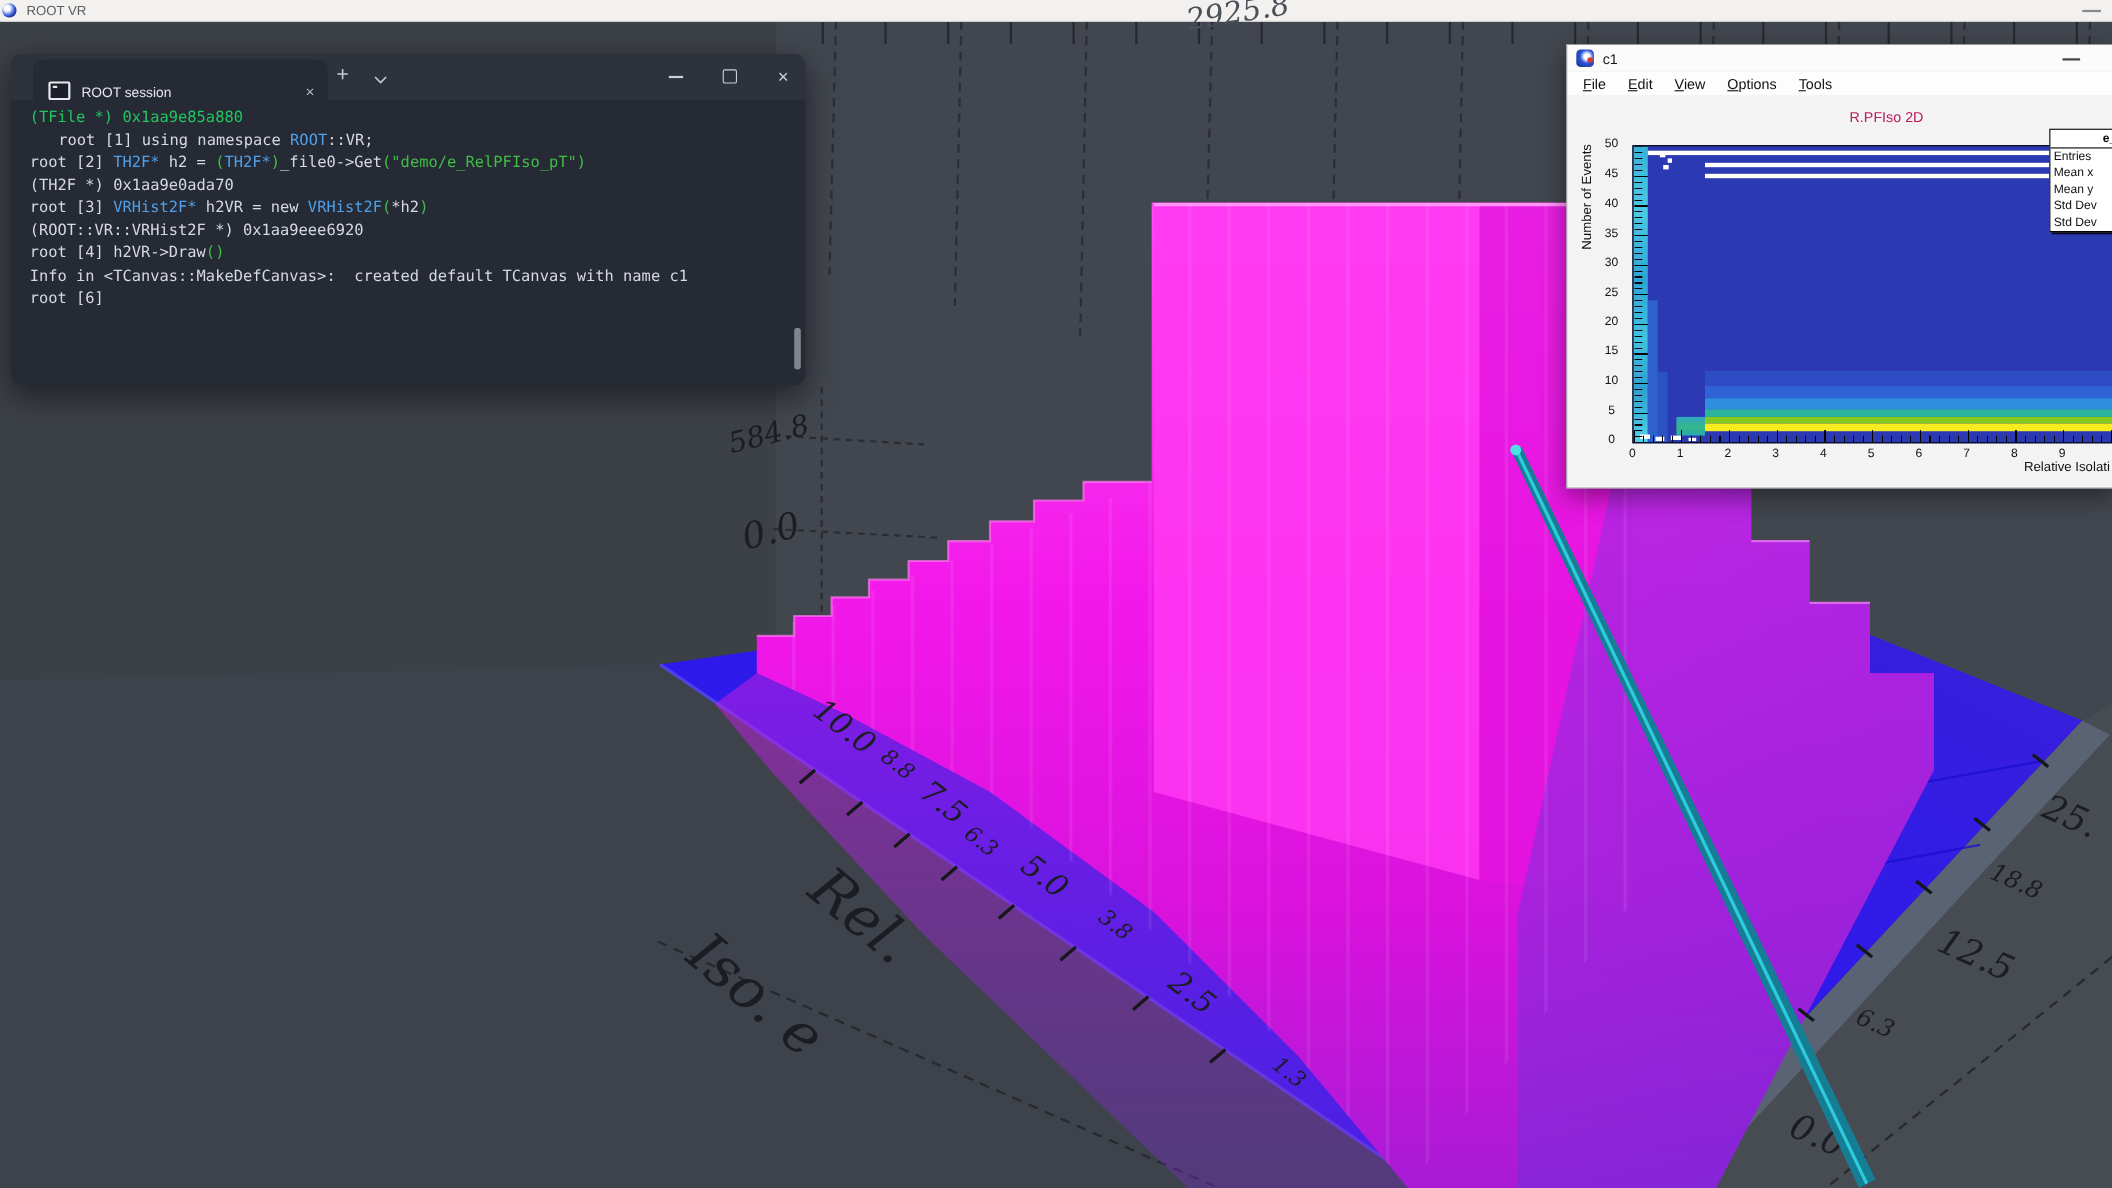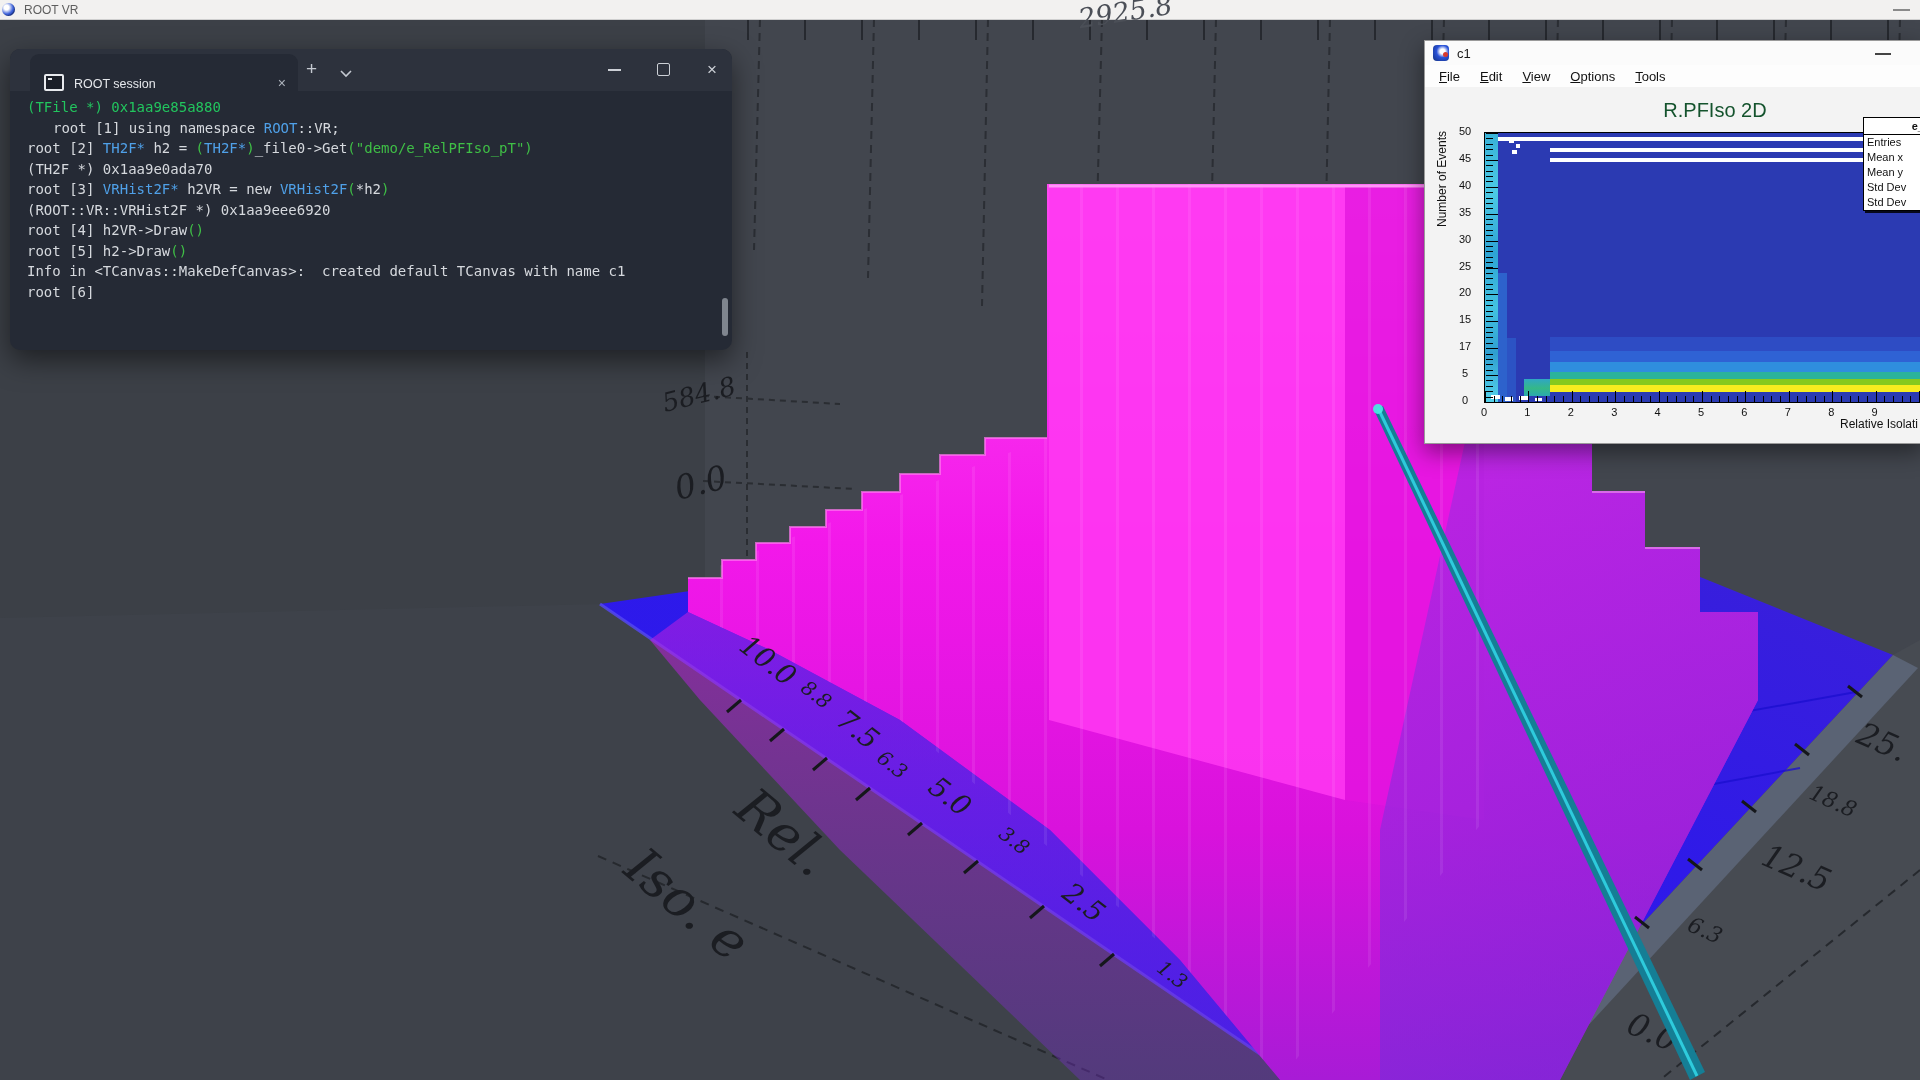--- a/index.html
+++ b/index.html
@@ -31,21 +31,21 @@
   
   .c1{position:absolute;left:1424px;top:40px;width:497px;height:402px;background:#f5f5f5;border:1px solid #9a9a9a;box-shadow:0 8px 22px rgba(0,0,0,.45);z-index:21;}
   .c1-titlebar{position:absolute;left:0;top:0;right:0;height:24px;background:#fbfbfb;border-bottom:1px solid #e4e4e4;display:flex;align-items:center;}
   .root-canvas-icon{width:16px;height:16px;margin-left:8px;border-radius:4px;background:radial-gradient(circle at 60% 40%, #ffffff 0 18%, #2a52d8 45%, #12307e 100%);position:relative;}
   .root-canvas-icon:after{content:"";position:absolute;right:1px;top:7px;width:5px;height:5px;border-radius:50%;background:#d93a2c;}
   .c1-title{margin-left:8px;font-size:13px;color:#1a1a1a;}
   .c1-min{position:absolute;left:450px;top:12px;width:16px;height:2px;background:#444;}
   .c1-menubar{position:absolute;left:0;top:24px;right:0;height:22px;background:#fdfdfd;border-bottom:1px solid #e0e0e0;display:flex;align-items:center;padding-left:4px;font-size:13px;color:#111;}
   .mitem{padding:0 10px;}
   .c1-canvas{position:absolute;left:0;top:46px;right:0;bottom:0;background:var(--canvas_bg,#f3f3f3);}
-  .plot-title{position:absolute;left:180px;top:58px;width:220px;text-align:center;font-size:20px;color:#14532d;}
+  .plot-title{position:absolute;left:180px;top:58px;width:220px;text-align:center;font-size:13px;color:#be185d;}
   .frame{position:absolute;left:59px;top:91px;width:438px;height:269px;background:var(--hist_blue,#2b3ab2);border:1px solid #000;overflow:hidden;}
   .frame>div{position:absolute;}
   .cyan-col{left:0;top:0;width:13px;height:269px;background:linear-gradient(180deg,#38b2d8 0%,#4cc9e4 22%,#2ea4d4 45%,#43c2e0 65%,#2f9fd0 82%,#55d2ea 100%);}
   .step2{left:13px;top:140px;width:9px;height:129px;background:#2d62cc;}
   .step3{left:22px;top:205px;width:9px;height:64px;background:#2c53c4;}
   .tealblk{left:39px;top:246px;width:26px;height:17px;background:linear-gradient(180deg,#2fa6c4,#35b888 55%,#2aa8b0);}
   .band{left:65px;right:0;}
   .b-fade{top:204px;height:14px;background:#2e4cc4;}
   .b-med{top:218px;height:11px;background:#2f62d4;}
   .b-sky{top:229px;height:10px;background:#2f8ede;}
@@ -250,21 +250,20 @@
         </div>
     </div>
     <div class="term-body" id="term-body">
         <div class="tline"><span style="color: #22c55e;">(TFile *) 0x1aa9e85a880</span></div>
         <div class="tline"><span style="color: rgb(214, 217, 222); margin-left: 26px;">root [1] using namespace </span><span style="color: rgb(79, 160, 232); margin-top: 41px;">ROOT</span><span style="color: rgb(214, 217, 222);">::VR;</span></div>
         <div class="tline"><span style="color: rgb(214, 217, 222);">root [2] </span><span style="color: rgb(79, 160, 232);">TH2F*</span><span style="color: rgb(214, 217, 222);"> h2 = </span><span style="color: rgb(63, 191, 70);">(</span><span style="color: rgb(79, 160, 232);">TH2F*</span><span style="color: rgb(63, 191, 70);">)</span><span style="color: rgb(214, 217, 222);">_file0-&gt;Get</span><span style="color: rgb(63, 191, 70);">("demo/e_RelPFIso_pT")</span></div>
         <div class="tline"><span style="color: rgb(214, 217, 222);">(TH2F *) 0x1aa9e0ada70</span></div>
         <div class="tline"><span style="color: rgb(214, 217, 222);">root [3] </span><span style="color: rgb(79, 160, 232);">VRHist2F*</span><span style="color: rgb(214, 217, 222);"> h2VR = new </span><span style="color: rgb(79, 160, 232);">VRHist2F</span><span style="color: rgb(63, 191, 70);">(</span><span style="color: rgb(214, 217, 222);">*h2</span><span style="color: rgb(63, 191, 70);">)</span></div>
         <div class="tline"><span style="color: rgb(214, 217, 222);">(ROOT::VR::VRHist2F *) 0x1aa9eee6920</span></div>
         <div class="tline"><span style="color: rgb(214, 217, 222);">root [4] h2VR-&gt;Draw</span><span style="color: rgb(63, 191, 70);">()</span></div>
-        <div class="tline"><span style="color: rgb(214, 217, 222);">root [5] h2-&gt;Draw</span><span style="color: rgb(63, 191, 70);">()</span></div>
         <div class="tline"><span style="color: rgb(214, 217, 222);">Info in &lt;TCanvas::MakeDefCanvas&gt;:  created default TCanvas with name c1</span></div>
         <div class="tline"><span style="color: rgb(214, 217, 222);">root [6] </span></div>
       </div>
     <div class="term-scroll"></div>
   </div>
 
   <div class="c1">
     <div class="c1-titlebar">
       <div class="root-canvas-icon"></div>
       <div class="c1-title">c1</div>
@@ -305,21 +304,21 @@
       <div class="ycomb2"></div>
       <div class="xcomb"></div>
       <div class="xcomb2"></div>
     </div>
 
     <div class="ylab">Number of Events</div>
     <div class="xlab">Relative Isolati</div>
     <div id="yticks">
         <div class="ytick" style="top: 353px;">0</div>
         <div class="ytick" style="top: 326.1px;">5</div>
-        <div class="ytick" style="top: 299.2px;">17</div>
+        <div class="ytick" style="top: 299.2px;">10</div>
         <div class="ytick" style="top: 272.3px;">15</div>
         <div class="ytick" style="top: 245.4px;">20</div>
         <div class="ytick" style="top: 218.5px;">25</div>
         <div class="ytick" style="top: 191.6px;">30</div>
         <div class="ytick" style="top: 164.7px;">35</div>
         <div class="ytick" style="top: 137.8px;">40</div>
         <div class="ytick" style="top: 110.9px;">45</div>
         <div class="ytick" style="top: 84px;">50</div>
       </div>
     <div id="xticks">

